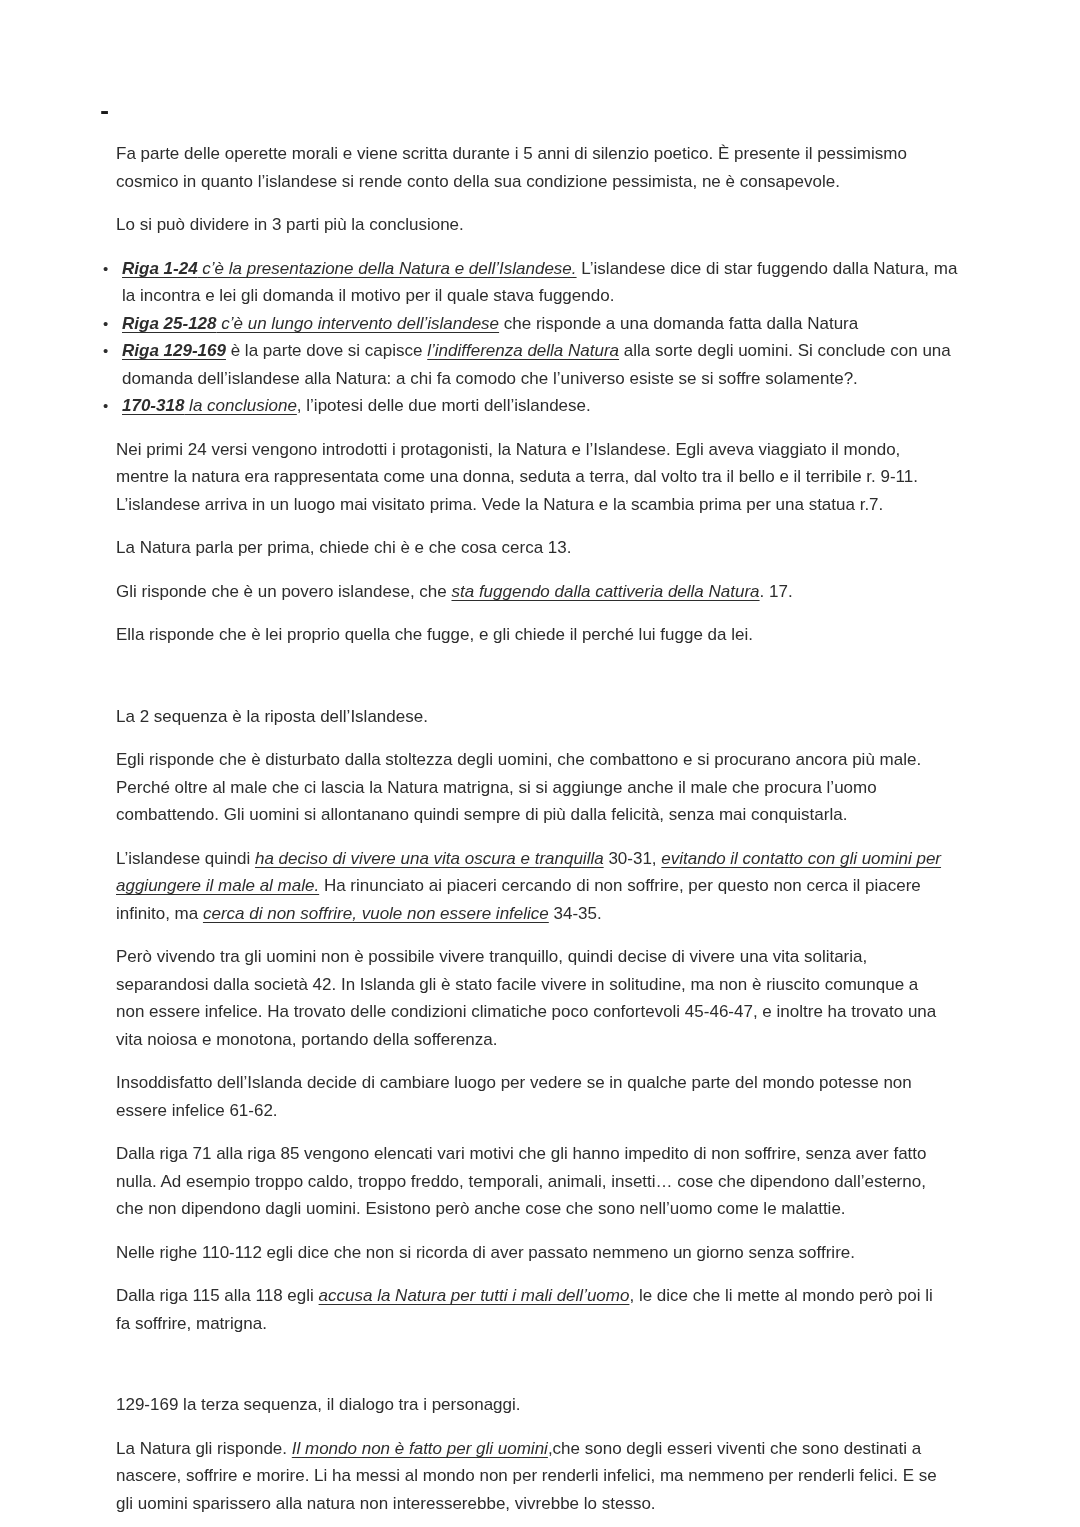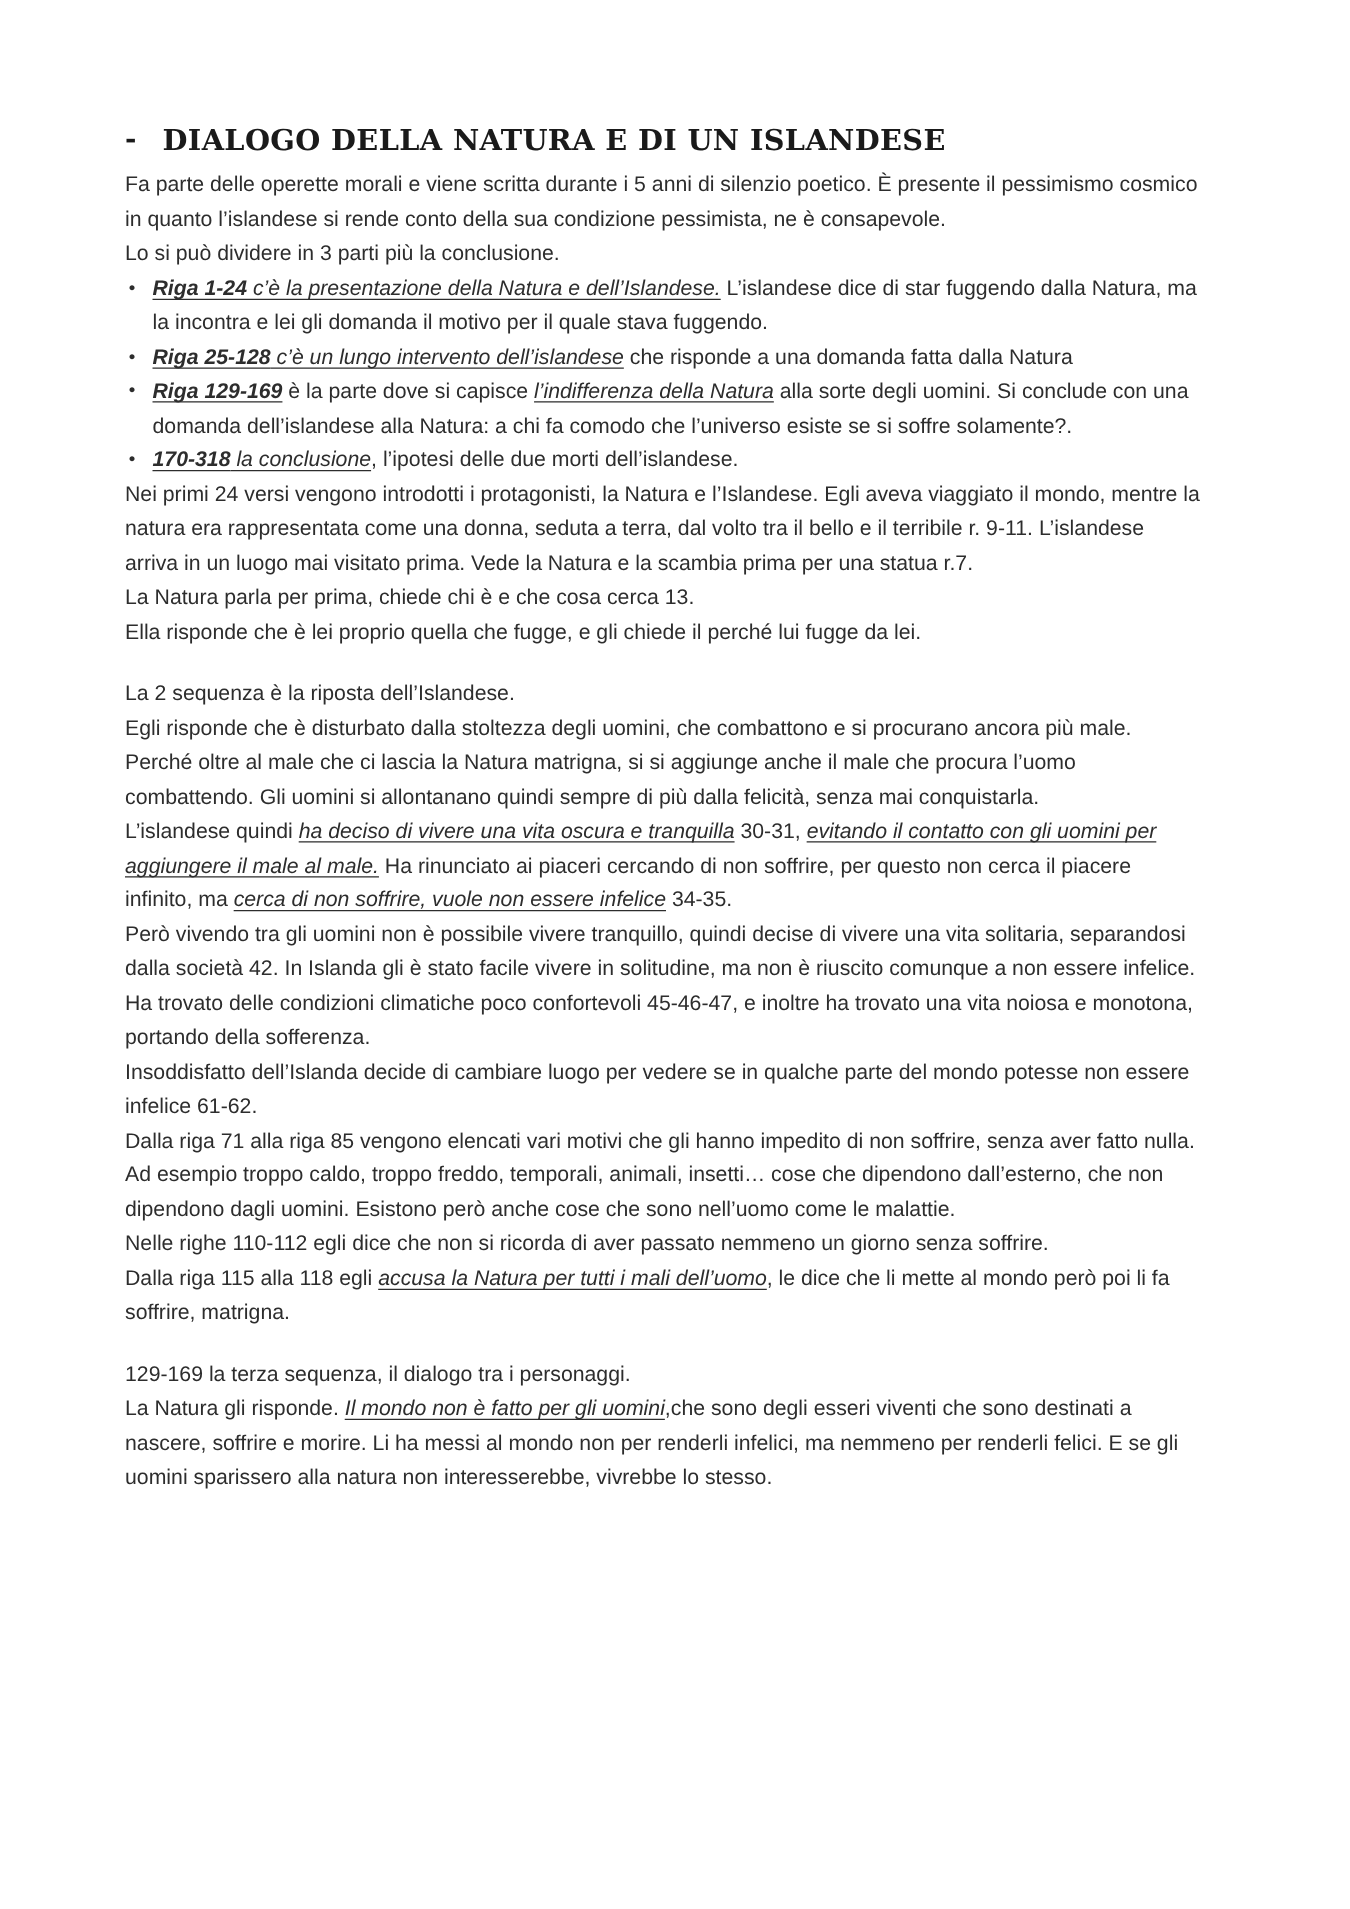--- a/index.html
+++ b/index.html
@@ -30,21 +30,21 @@
     width:30px;
     flex:0 0 30px;
     font-size:22px;
     line-height:26px;
   }
   .doc-body{
     width:860px;
     font-size:17px;
     line-height:27.5px;
   }
-  .para{margin:0;}
+  .para{margin:16px;}
   .bullet{display:flex;padding-left:3px;}
   .bullet .marker{
     flex:0 0 19px;
     width:19px;
     font-size:15px;
   }
   .bullet .btext{flex:1;}
   .spacer{height:22px;}
   .s-b{font-weight:bold;}
   .s-i{font-style:italic;}
@@ -55,21 +55,20 @@
     text-decoration-skip-ink:none;
     text-align:center;
   }
 </style>
 </head>
 <body>
 
 <div class="page">
   <div class="title-row">
     <span class="title-dash">-</span>
-    <span class="title-text">DIALOGO DELLA NATURA E DI UN ISLANDESE</span>
   </div>
   <div class="doc-body">
       <div class="para"><span>Fa parte delle operette morali e viene scritta durante i 5 anni di silenzio poetico. È presente il pessimismo cosmico in quanto l’islandese si rende conto della sua condizione pessimista, ne è consapevole.</span></div>
       <div class="para"><span>Lo si può dividere in 3 parti più la conclusione.</span></div>
       <div class="bullet">
         <span class="marker">•</span>
         <span class="btext"><span class="s-b s-i s-u">Riga 1-24</span><span class="s-i s-u"> c’è la presentazione della Natura e dell’Islandese.</span><span> L’islandese dice di star fuggendo dalla Natura, ma la incontra e lei gli domanda il motivo per il quale stava fuggendo.</span></span>
       </div>
       <div class="bullet">
         <span class="marker">•</span>
@@ -78,20 +77,21 @@
       <div class="bullet">
         <span class="marker">•</span>
         <span class="btext"><span class="s-b s-i s-u">Riga 129-169</span><span> è la parte dove si capisce </span><span class="s-i s-u">l’indifferenza della Natura</span><span> alla sorte degli uomini. Si conclude con una domanda dell’islandese alla Natura: a chi fa comodo che l’universo esiste se si soffre solamente?.</span></span>
       </div>
       <div class="bullet">
         <span class="marker">•</span>
         <span class="btext"><span class="s-b s-i s-u">170-318</span><span class="s-i s-u"> la conclusione</span><span>, l’ipotesi delle due morti dell’islandese.</span></span>
       </div>
       <div class="para"><span>Nei primi 24 versi vengono introdotti i protagonisti, la Natura e l’Islandese. Egli aveva viaggiato il mondo, mentre la natura era rappresentata come una donna, seduta a terra, dal volto tra il bello e il terribile r. 9-11. L’islandese arriva in un luogo mai visitato prima. Vede la Natura e la scambia prima per una statua r.7.</span></div>
       <div class="para"><span>La Natura parla per prima, chiede chi è e che cosa cerca 13.</span></div>
+      <div class="para"><span>Gli risponde che è un povero islandese, che </span><span class="s-i s-u">sta fuggendo dalla cattiveria della Natura</span><span>. 17.</span></div>
       <div class="para"><span>Ella risponde che è lei proprio quella che fugge, e gli chiede il perché lui fugge da lei.</span></div>
       <div class="spacer"></div>
       <div class="para"><span>La 2 sequenza è la riposta dell’Islandese.</span></div>
       <div class="para"><span>Egli risponde che è disturbato dalla stoltezza degli uomini, che combattono e si procurano ancora più male. Perché oltre al male che ci lascia la Natura matrigna, si si aggiunge anche il male che procura l’uomo combattendo. Gli uomini si allontanano quindi sempre di più dalla felicità, senza mai conquistarla.</span></div>
       <div class="para"><span>L’islandese quindi </span><span class="s-i s-u">ha deciso di vivere una vita oscura e tranquilla</span><span> 30-31, </span><span class="s-i s-u">evitando il contatto con gli uomini per aggiungere il male al male.</span><span> Ha rinunciato ai piaceri cercando di non soffrire, per questo non cerca il piacere infinito, ma </span><span class="s-i s-u">cerca di non soffrire, vuole non essere infelice</span><span> 34-35.</span></div>
       <div class="para"><span>Però vivendo tra gli uomini non è possibile vivere tranquillo, quindi decise di vivere una vita solitaria, separandosi dalla società 42. In Islanda gli è stato facile vivere in solitudine, ma non è riuscito comunque a non essere infelice. Ha trovato delle condizioni climatiche poco confortevoli 45-46-47, e inoltre ha trovato una vita noiosa e monotona, portando della sofferenza.</span></div>
       <div class="para"><span>Insoddisfatto dell’Islanda decide di cambiare luogo per vedere se in qualche parte del mondo potesse non essere infelice 61-62.</span></div>
       <div class="para"><span>Dalla riga 71 alla riga 85 vengono elencati vari motivi che gli hanno impedito di non soffrire, senza aver fatto nulla. Ad esempio troppo caldo, troppo freddo, temporali, animali, insetti… cose che dipendono dall’esterno, che non dipendono dagli uomini. Esistono però anche cose che sono nell’uomo come le malattie.</span></div>
       <div class="para"><span>Nelle righe 110-112 egli dice che non si ricorda di aver passato nemmeno un giorno senza soffrire.</span></div>
       <div class="para"><span>Dalla riga 115 alla 118 egli </span><span class="s-i s-u">accusa la Natura per tutti i mali dell’uomo</span><span>, le dice che li mette al mondo però poi li fa soffrire, matrigna.</span></div>

